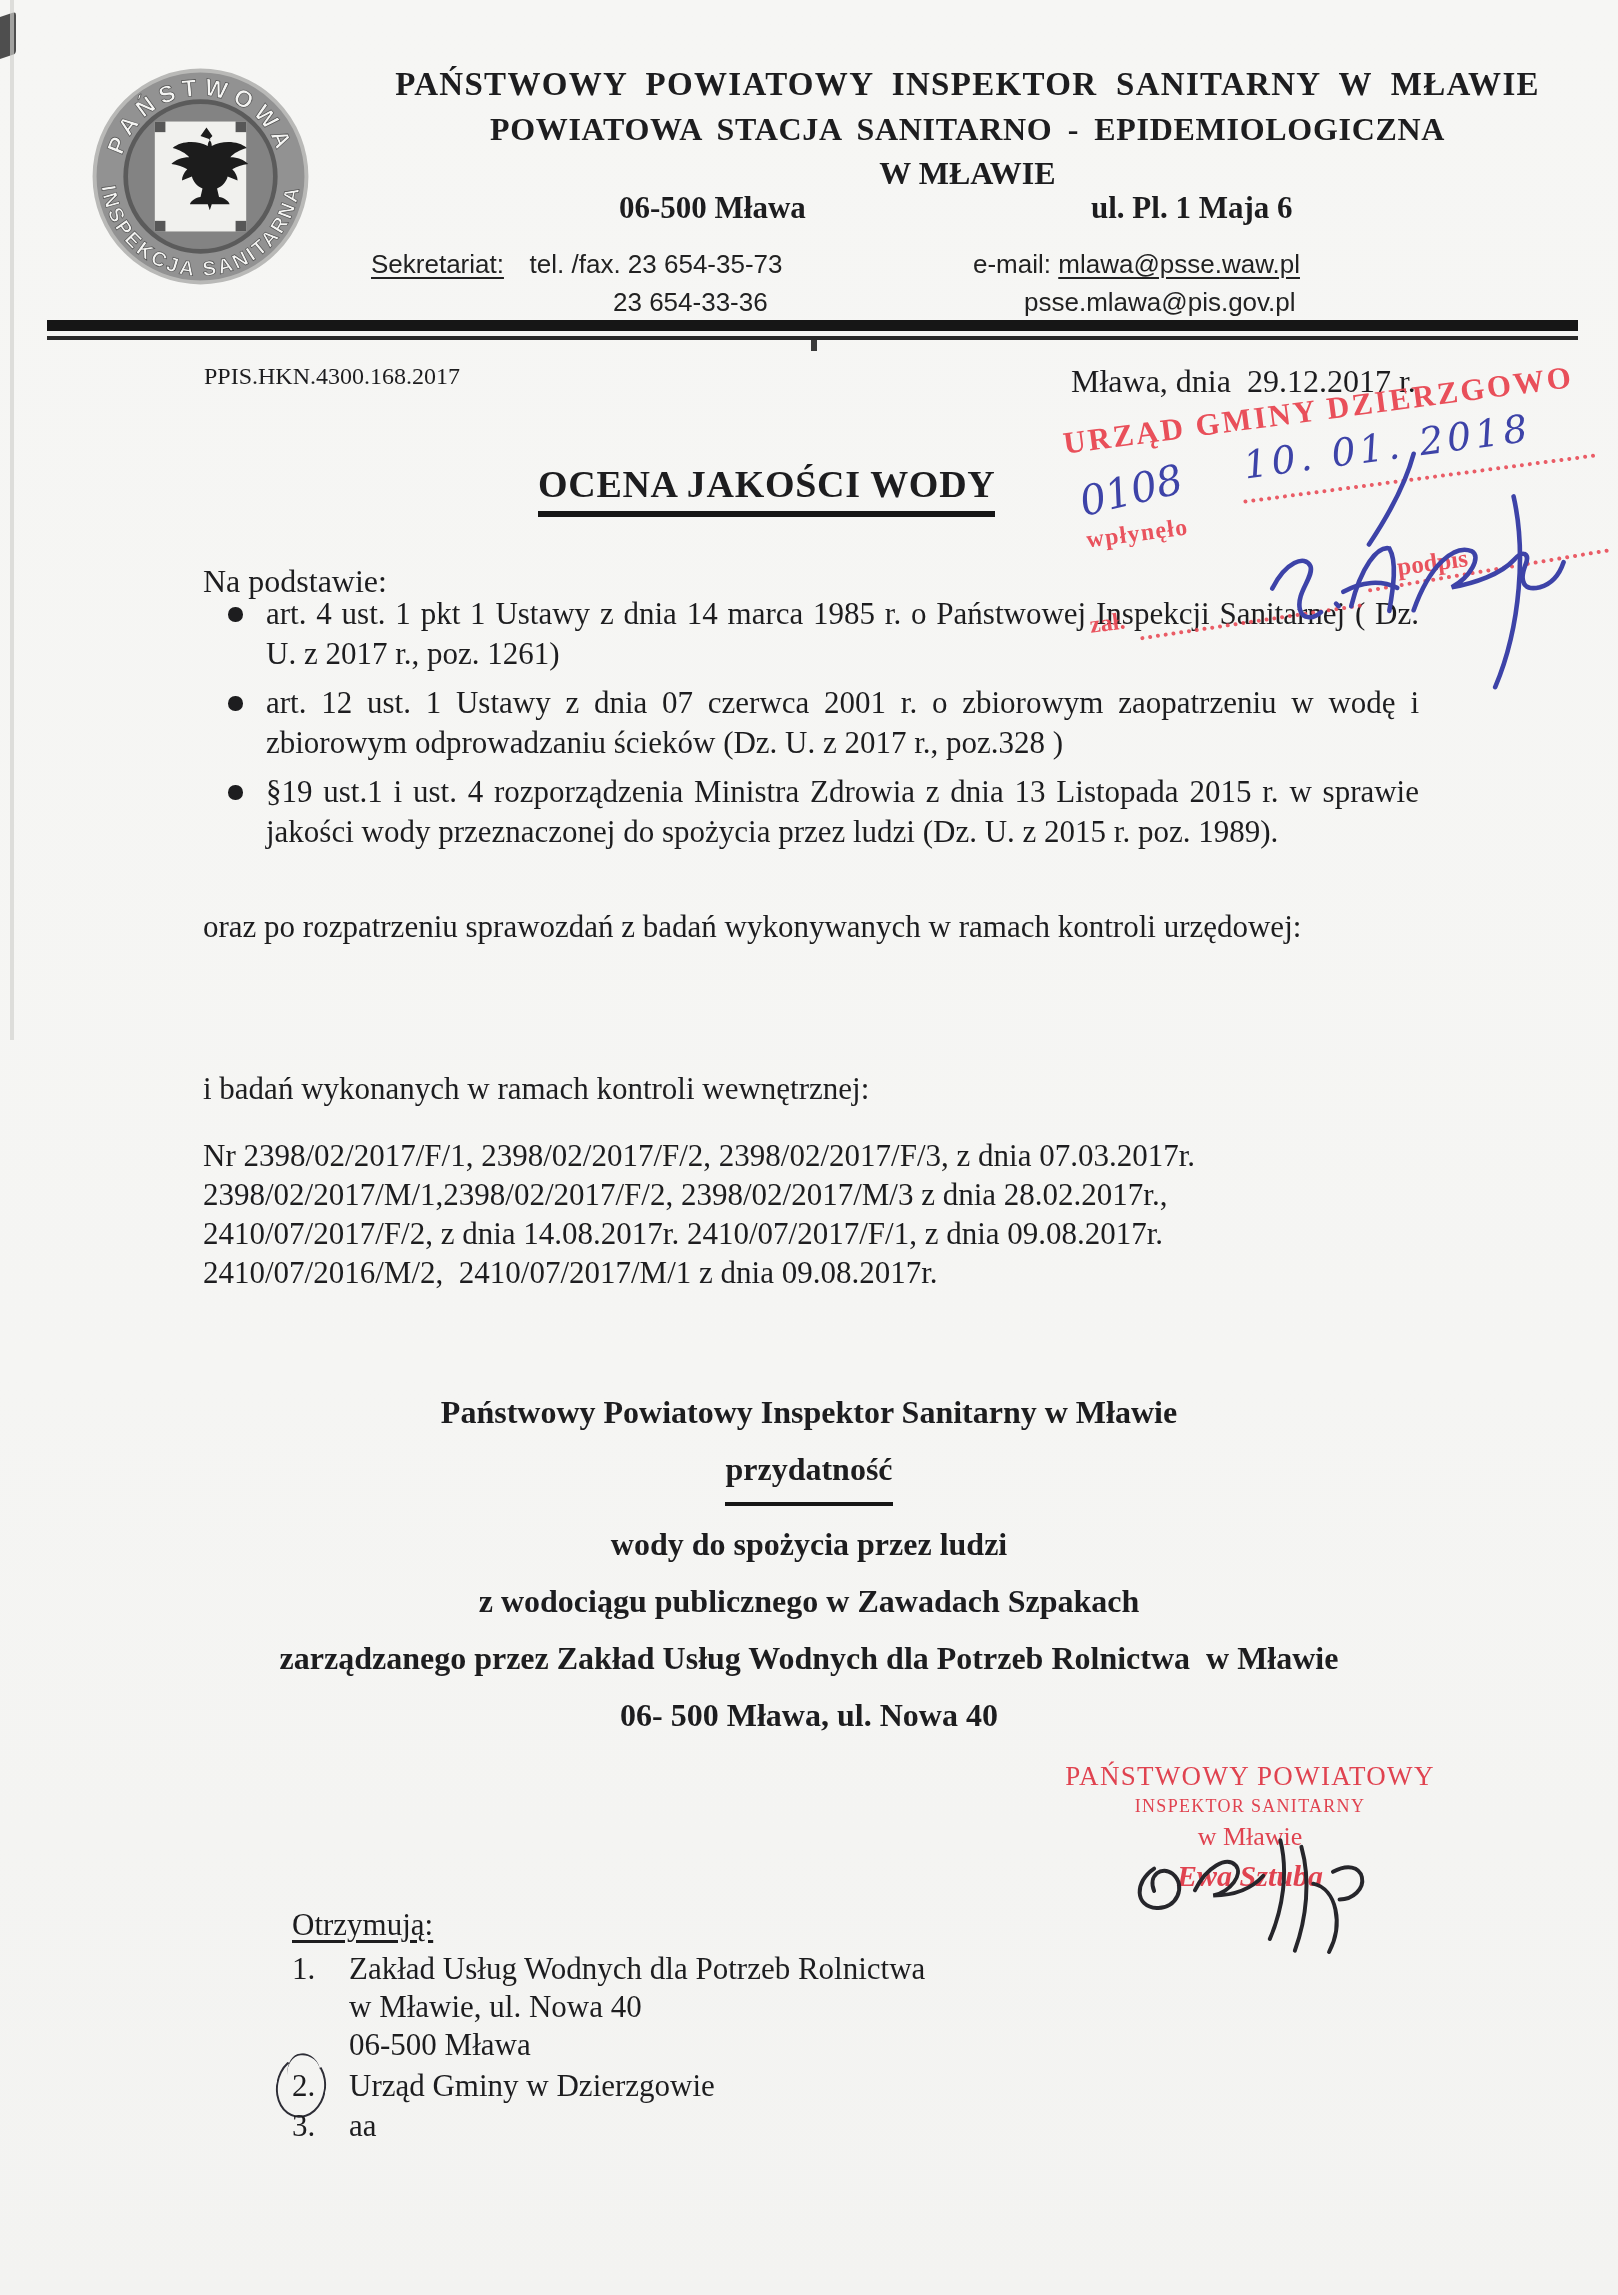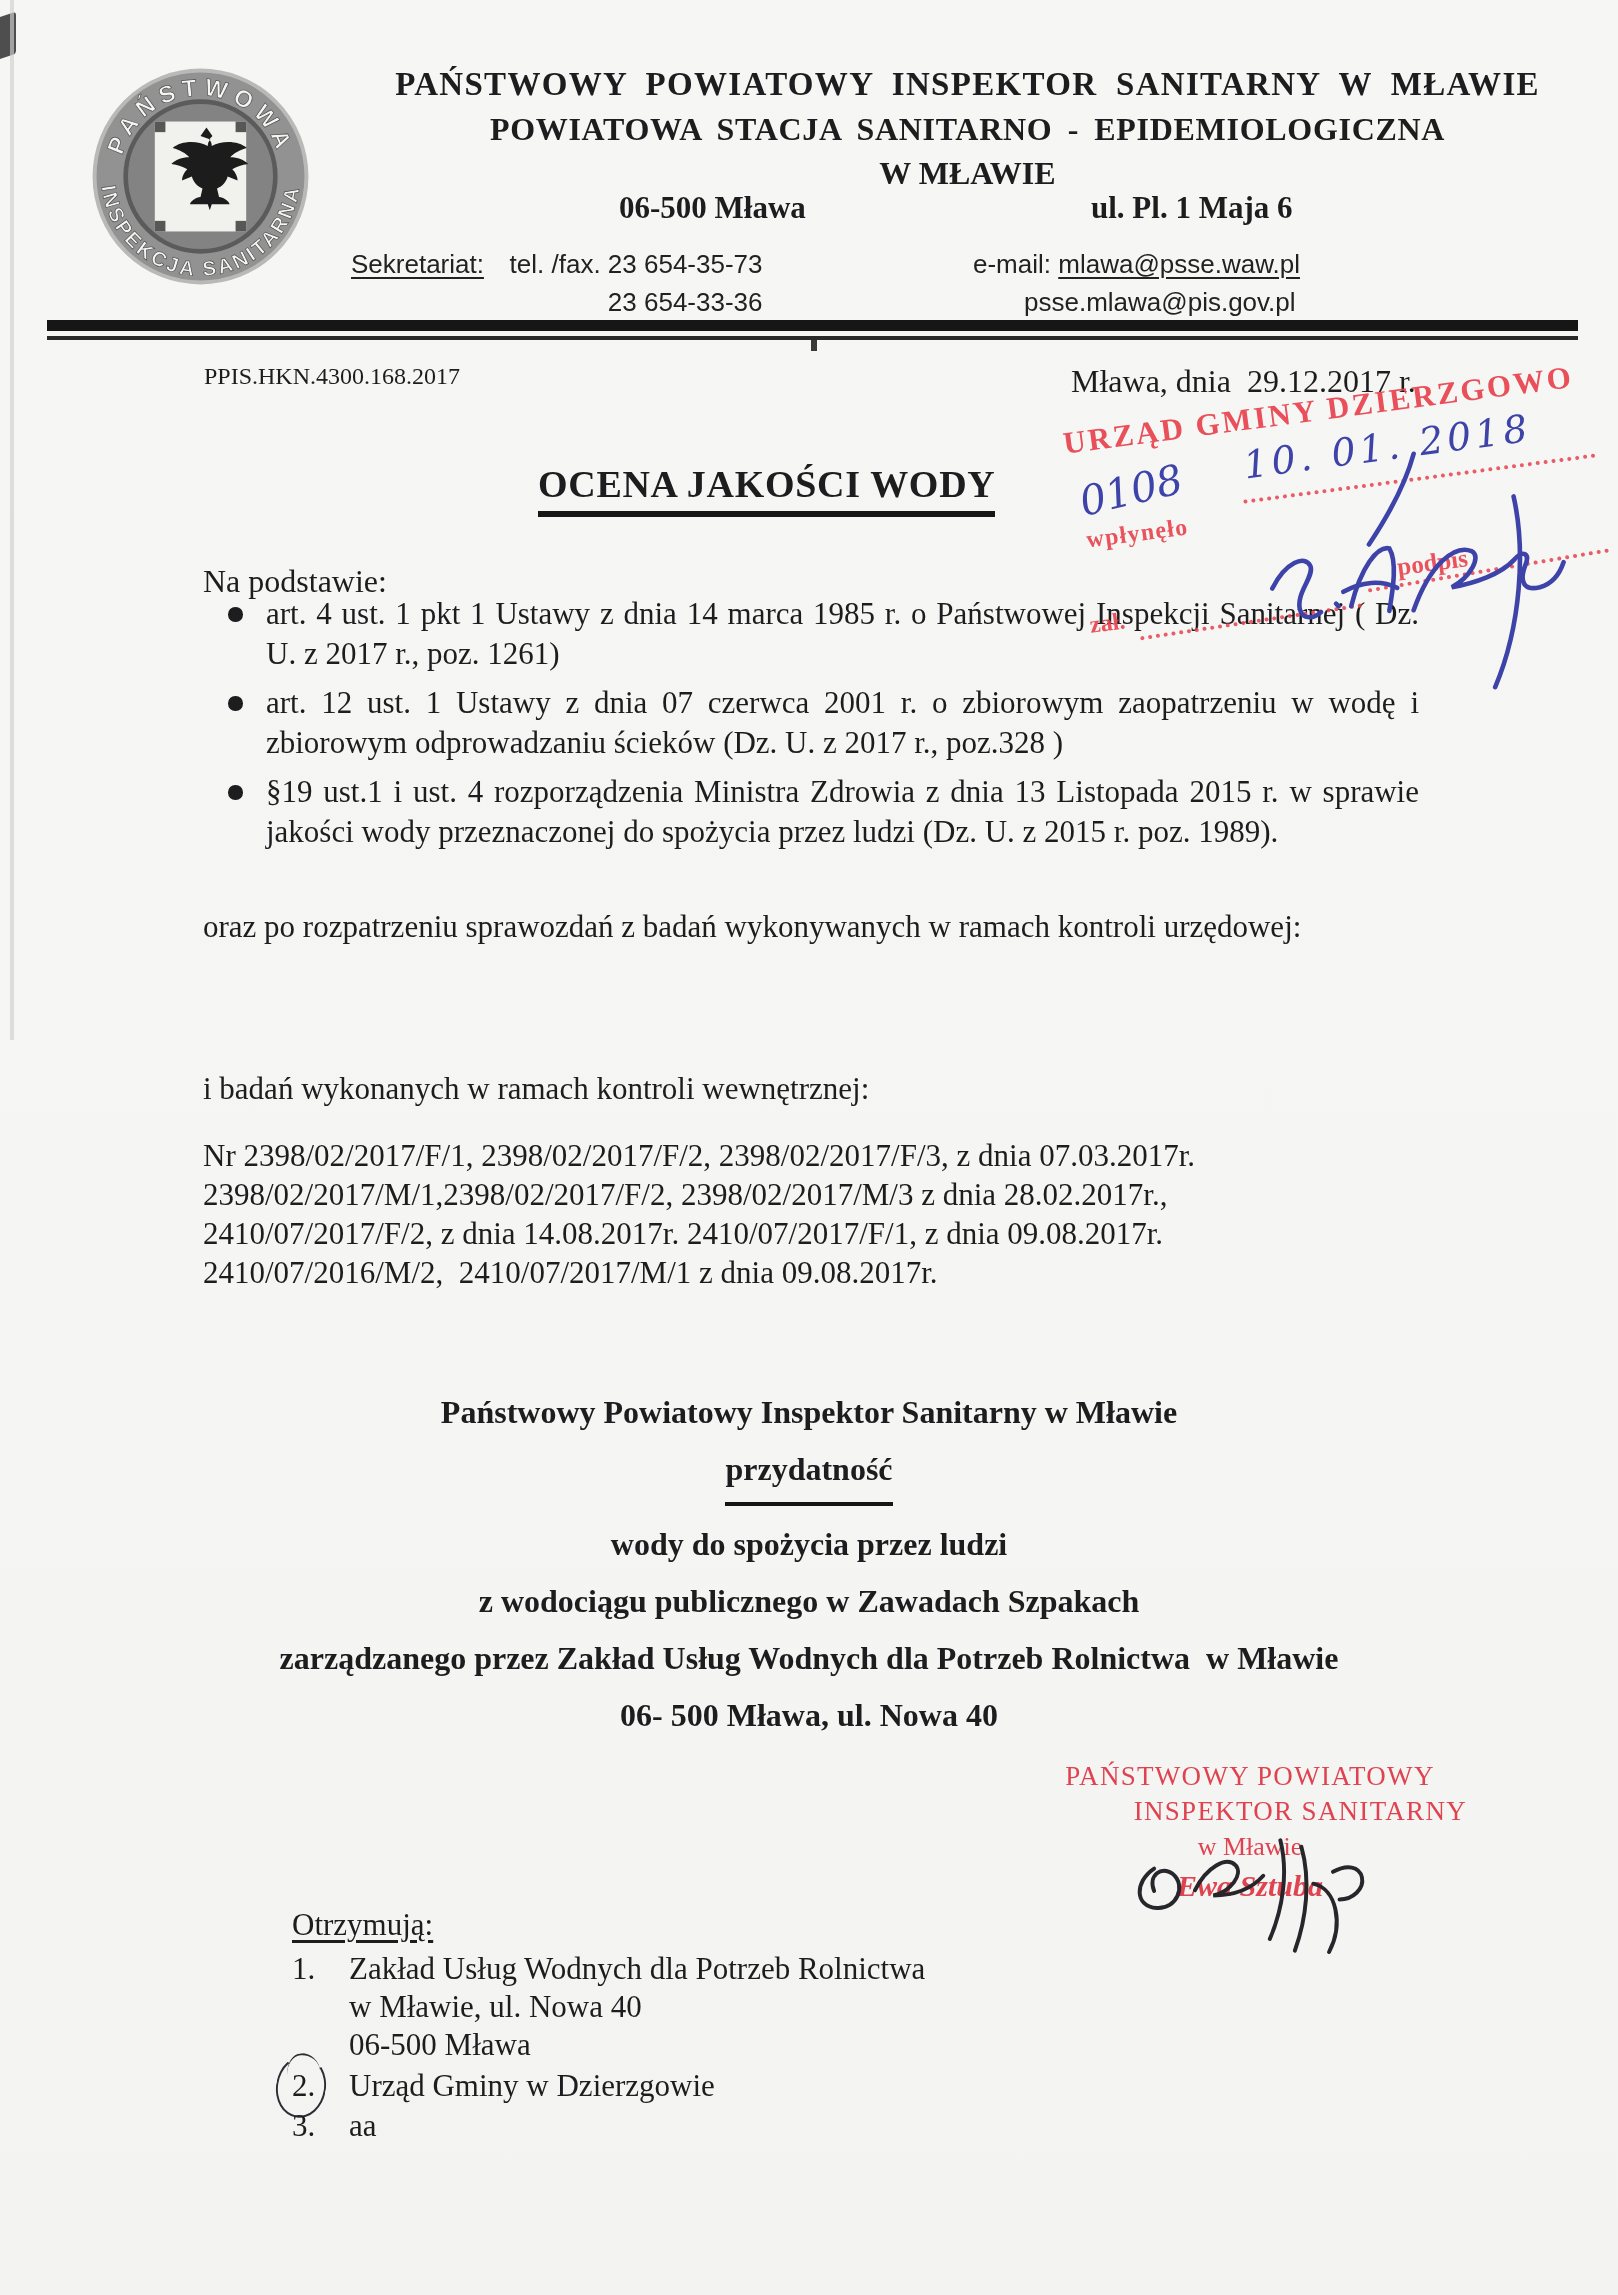--- a/index.html
+++ b/index.html
@@ -25,21 +25,21 @@
   
   .seal { position:absolute; left:78px; top:54px; width:245px; height:245px; }
   .org { position:absolute; left:342px; right:26px; top:66px; text-align:center; }
   .org-line1 { font-size:33px; font-weight:bold; letter-spacing:1.3px; word-spacing:9.2px; }
   .org-line2 { font-size:32px; font-weight:bold; letter-spacing:0.7px; word-spacing:6.6px; margin-top:8px; }
   .org-line3 { font-size:32px; font-weight:bold; margin-top:6.6px; }
   .addr-postal { position:absolute; left:619px; top:190px; font-size:31px; font-weight:bold; }
   .addr-street { position:absolute; left:1091px; top:190px; font-size:31px; font-weight:bold; }
 
   .contact { font-family:"Liberation Sans", sans-serif; font-size:26px; color:#222; }
-  .sek-block { position:absolute; left:351px; top:249px;text-align:right; }
+  .sek-block { position:absolute; left:371px; top:249px; }
   .sek-line2 { padding-left:242px; margin-top:6.6px; }
   .sek-label { text-decoration:underline; text-underline-offset:4px; margin-right:18.4px; }
   .email-block { position:absolute; left:973px; top:249px; }
   .email-line2 { padding-left:51px; margin-top:6.6px; }
   .email1 { text-decoration:underline; text-underline-offset:4px; }
 
   .rule-thick { position:absolute; left:47px; top:320px; width:1531px; height:11.2px; background:#161616; }
   .rule-thin  { position:absolute; left:47px; top:336px; width:1531px; height:4px;  background:#2a2a2a; }
 
   
@@ -87,21 +87,21 @@
   
   .verdict { position:absolute; left:118px; top:1394px; width:1382px; text-align:center; }
   .verdict-line { font-size:32px; font-weight:bold; margin-top:20px; white-space:pre-wrap; }
   .verdict-line:first-child { margin-top:0; }
   .u-underline { border-bottom:4.6px solid #161616; padding-bottom:14px; display:inline-block; }
 
   
   .inspector-stamp { position:absolute; left:1033px; top:1761px; width:434px; text-align:center;
     color:#e04350; z-index:2; }
   .insp-l1 { font-size:27px; letter-spacing:1.3px; }
-  .insp-l2 { font-size:27px; letter-spacing:1.3px; margin-top:4px;text-align:right; }
+  .insp-l2 { font-size:18px; letter-spacing:1.3px; margin-top:4px; }
   .insp-l3 { font-size:26px; margin-top:5.3px; }
   .insp-name { font-size:30px; font-style:italic; font-weight:bold; margin-top:6.6px; }
   .inspector-signature { position:absolute; left:1116px; top:1806px; width:309px; height:158px; z-index:3; }
 
   
   .distribution { position:absolute; left:292px; top:1907px; font-size:31px; }
   .dist-heading { text-decoration:underline; text-underline-offset:5.3px; margin-bottom:7px; }
   .dist-item { display:flex; margin-bottom:2.6px; line-height:38px; }
   .dist-no { width:57px; position:relative; }
   .dist-lines div { line-height:38px; }

